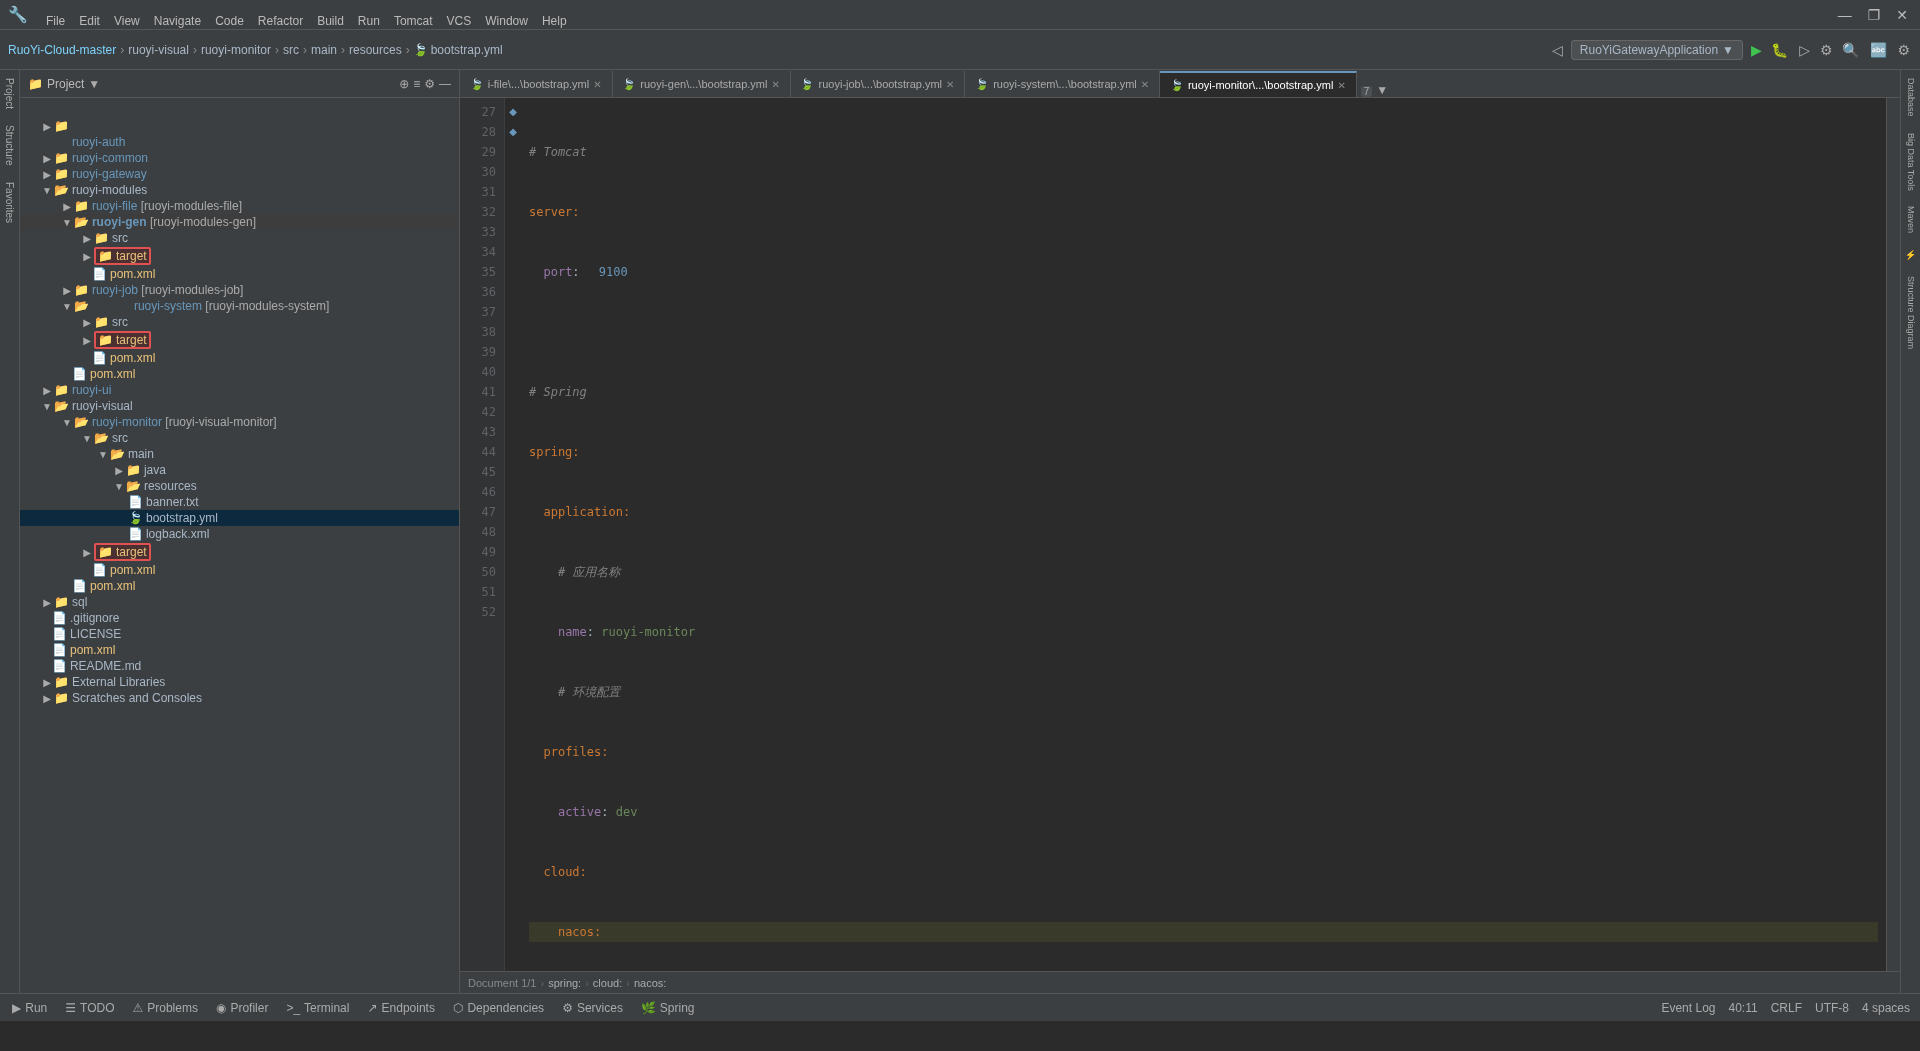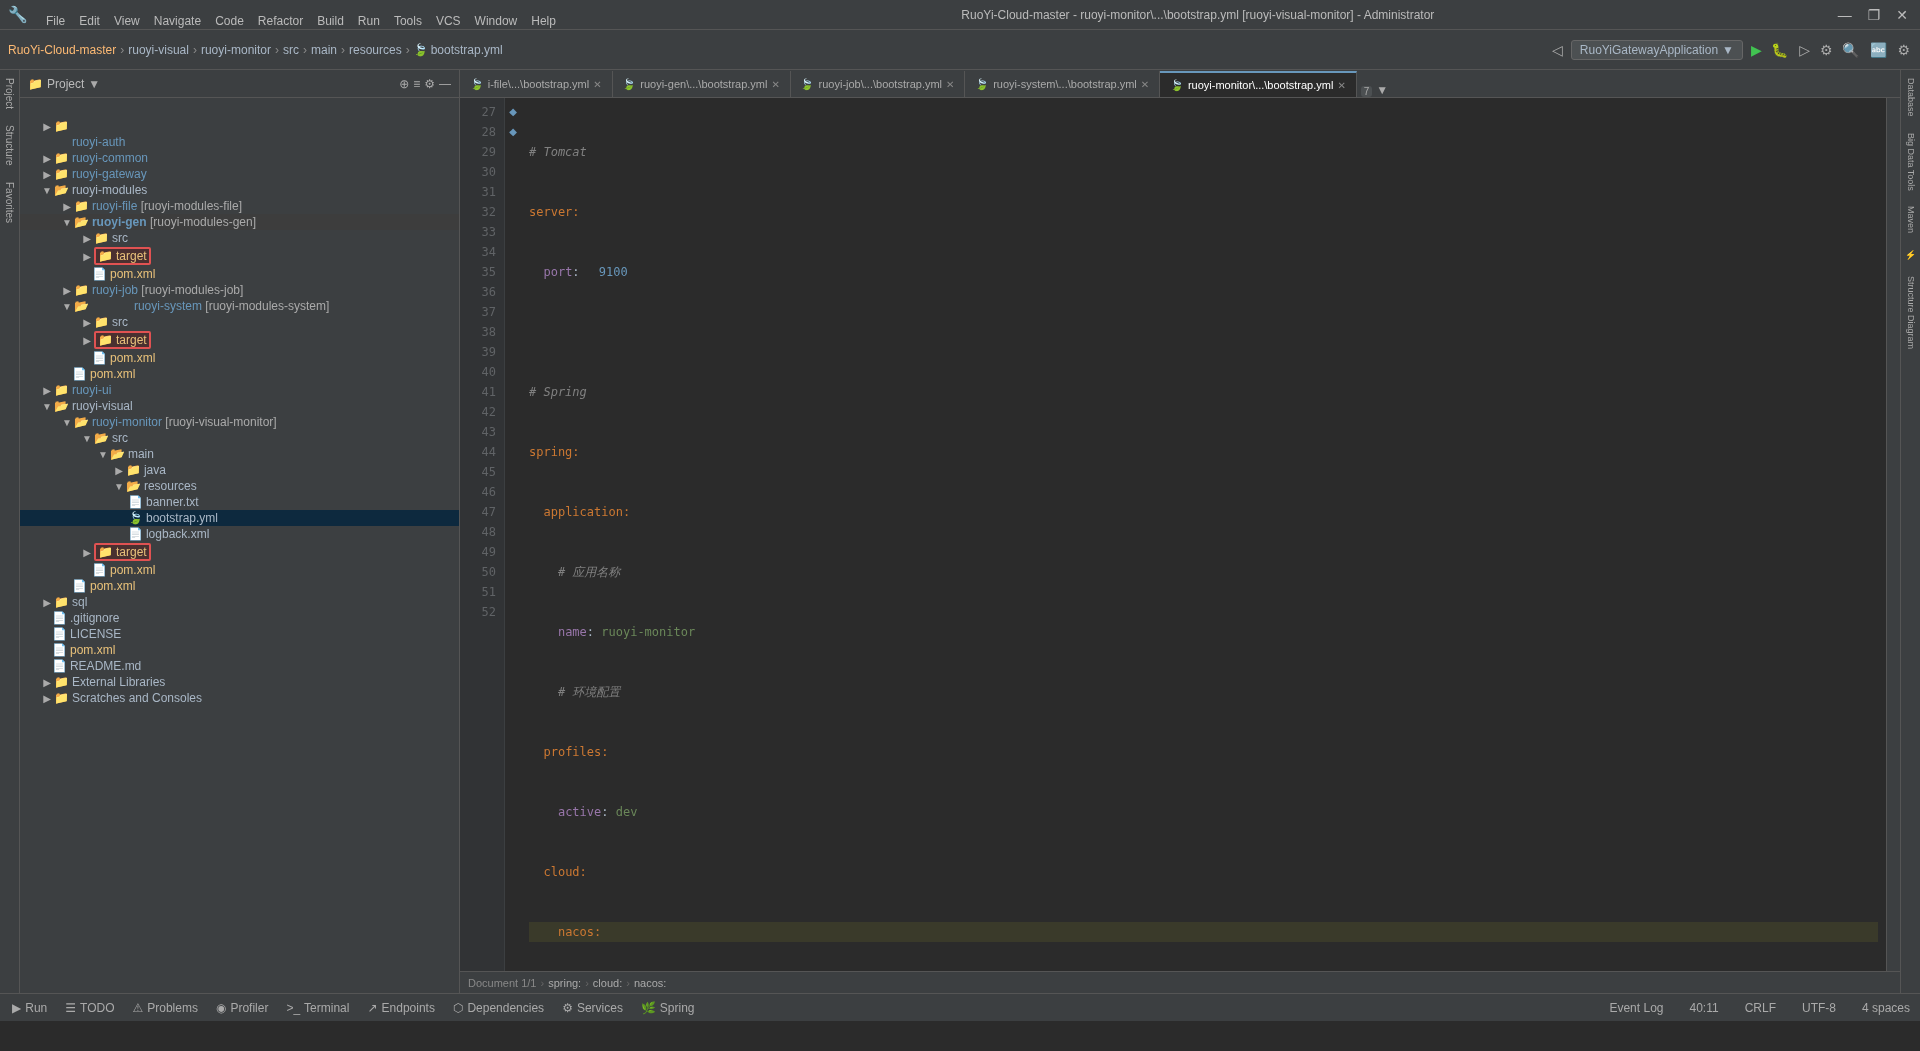--- a/index.html
+++ b/index.html
@@ -194,21 +194,21 @@
     .bottom-tab {
       display: flex;
       align-items: center;
       gap: 4px;
       padding: 2px 8px;
       color: #aaa;
       cursor: pointer;
       font-size: 12px;
       height: 26px;
     }
-    .bottom-right { display: flex; align-items: center; gap: 14px; color: #aaa; font-size: 12px; }
+    .bottom-right { display: flex; align-items: center; gap: 1px; color: #aaa; font-size: 12px; }
     .status-item { padding: 2px 6px; cursor: pointer; }
 
     
     .right-icons {
       width: 20px;
       background: #3c3f41;
       display: flex;
       flex-direction: column;
       align-items: center;
       padding-top: 4px;
@@ -233,37 +233,36 @@
     <span style="font-size:16px;">🔧</span>
     <div class="title-bar-menu">
       <span>File</span>
       <span>Edit</span>
       <span>View</span>
       <span>Navigate</span>
       <span>Code</span>
       <span>Refactor</span>
       <span>Build</span>
       <span>Run</span>
-      <span>Tools</span>
+      <span>Tomcat</span>
       <span>VCS</span>
       <span>Window</span>
       <span>Help</span>
     </div>
   </div>
-  <div class="title-bar-title">RuoYi-Cloud-master - ruoyi-monitor\...\bootstrap.yml [ruoyi-visual-monitor] - Administrator</div>
   <div class="title-bar-controls">
     <span>—</span>
     <span>❐</span>
     <span>✕</span>
   </div>
 </div>
 
 <div class="toolbar">
   <div class="breadcrumb">
-    <span style="color:#fdba74;">RuoYi-Cloud-master</span>
+    <span style="color:#7dd3fc;">RuoYi-Cloud-master</span>
     <span class="sep">›</span>
     <span>ruoyi-visual</span>
     <span class="sep">›</span>
     <span>ruoyi-monitor</span>
     <span class="sep">›</span>
     <span>src</span>
     <span class="sep">›</span>
     <span>main</span>
     <span class="sep">›</span>
     <span>resources</span>

